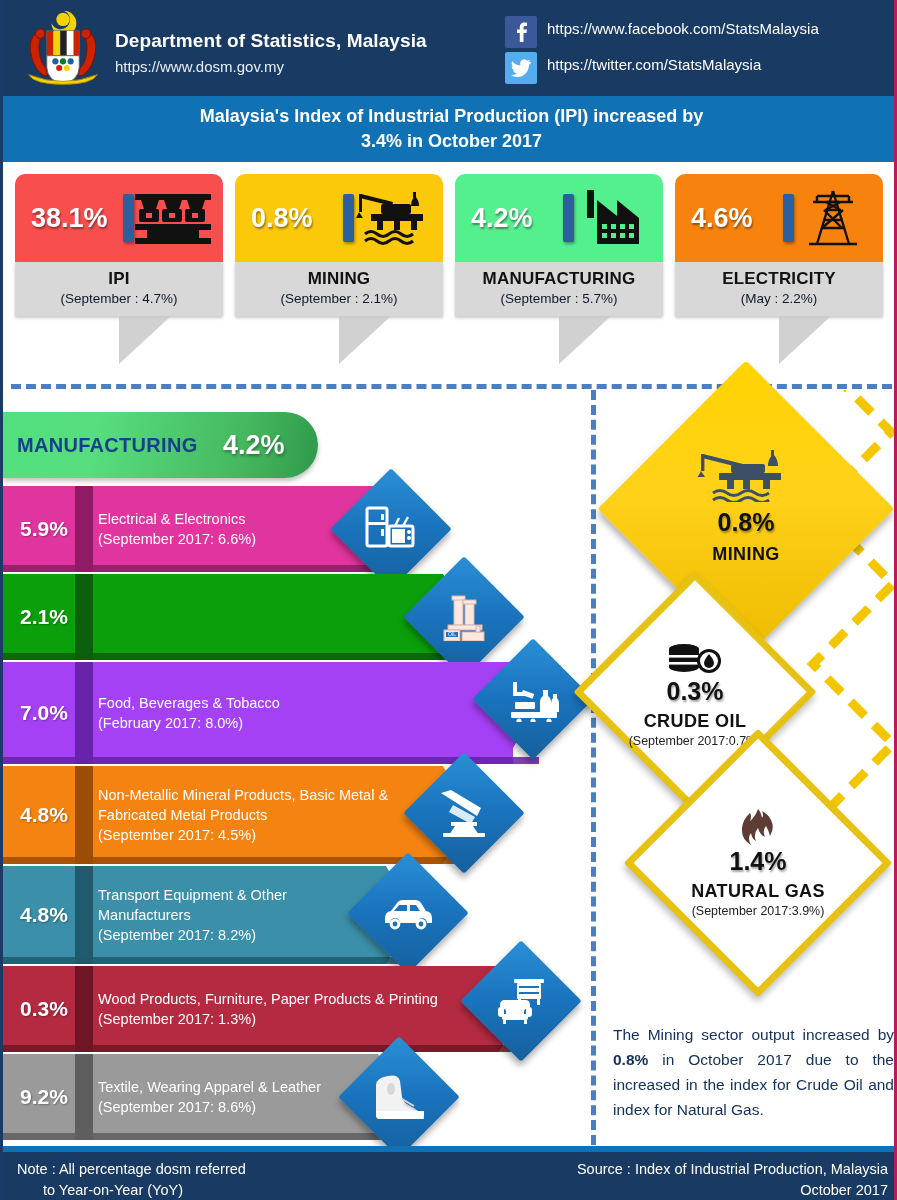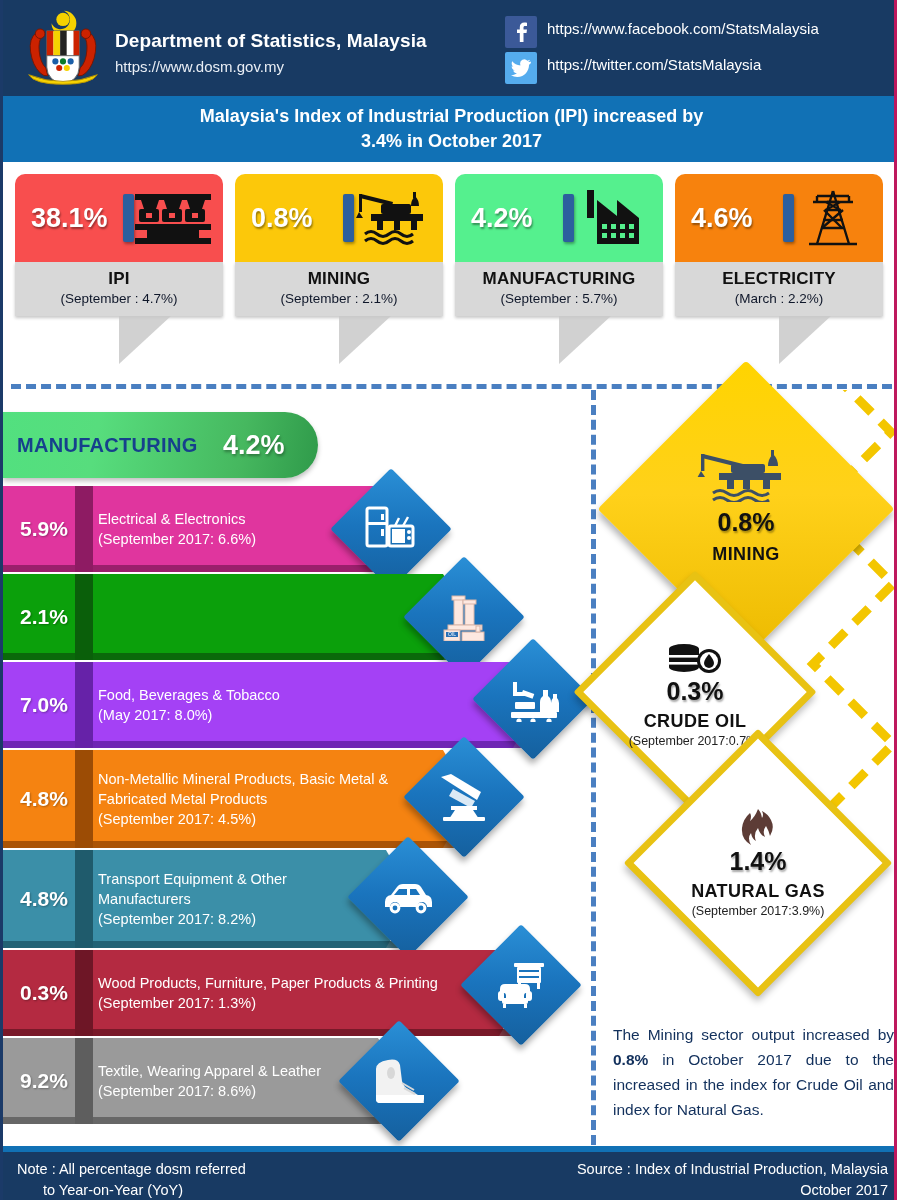--- a/index.html
+++ b/index.html
@@ -270,21 +270,21 @@
               <path d="M31 40 L52 22 M33 22 L51 40 M35 14 L49 22 M35 22 L49 14"></path>
               <path d="M22 14 h40 M26 8 h32"></path>
               <path d="M26 8 v6 M58 8 v6 M42 3 v6"></path>
               <path d="M18 56 h48"></path>
             </g>
           </svg>
         </div>
       </div>
       <div class="card-bot">
         <div class="card-name">ELECTRICITY</div>
-        <div class="card-sub">(March : 2.2%)</div>
+        <div class="card-sub">(May : 2.2%)</div>
       </div>
       <div class="card-tail"></div>
     </div>
   </div>
 
   <div class="hdash"></div>
   <div class="vdash"></div>
 
   <div class="mfg-pill">
     <div class="mfg-label">MANUFACTURING</div>
@@ -339,29 +339,29 @@
               <rect x="24" y="39" width="22" height="9"></rect>
               <rect x="38" y="33" width="4" height="6"></rect>
             </g>
             <rect x="8" y="39" width="12" height="5" fill="#2a6fb5"></rect>
             <text x="14" y="43.4" font-size="5" fill="#fff" text-anchor="middle" font-family="Liberation Sans, sans-serif">OIL</text>
           </svg>
         </div>
       </div>
     </div>
 
-    <div class="bar" style="height:86px;">
+    <div class="bar" style="height:102px;">
       <div class="bar-main" style="width:510px;background:#a441f5;"></div>
       <div class="bar-arrow" style="left:510px;border-top:43px solid transparent;border-bottom:43px solid transparent;border-left:26px solid #a441f5;"></div>
       <div class="bar-notch" style="background:#6622a8;"></div>
       <div style="position:absolute;left:0;bottom:0;width:536px;height:7px;background:#6622a8;opacity:.85;"></div>
       <div class="bar-pct">7.0%</div>
       <div class="bar-txt">
         <span>Food, Beverages &amp; Tobacco</span><br>
-        <span>(May 2017: 8.0%)</span>
+        <span>(February 2017: 8.0%)</span>
       </div>
       <div class="dia" style="left:487px;top:-6px;">
         <div class="dia-in">
           <svg width="52" height="46" viewBox="0 0 52 46" fill="#fff">
             <path d="M6 6 h4 v10 h10 v4 h-14z"></path>
             <rect x="16" y="14" width="12" height="5" transform="rotate(20 16 14)"></rect>
             <rect x="8" y="26" width="20" height="7" rx="1"></rect>
             <path d="M36 14 h5 v6 q3 2 3 6 v10 h-11 V26 q0 -4 3 -6z"></path>
             <path d="M46 18 h4 v4 q2 2 2 5 v9 h-8 V27 q0 -3 2 -5z"></path>
             <rect x="4" y="36" width="46" height="6" rx="1"></rect>

